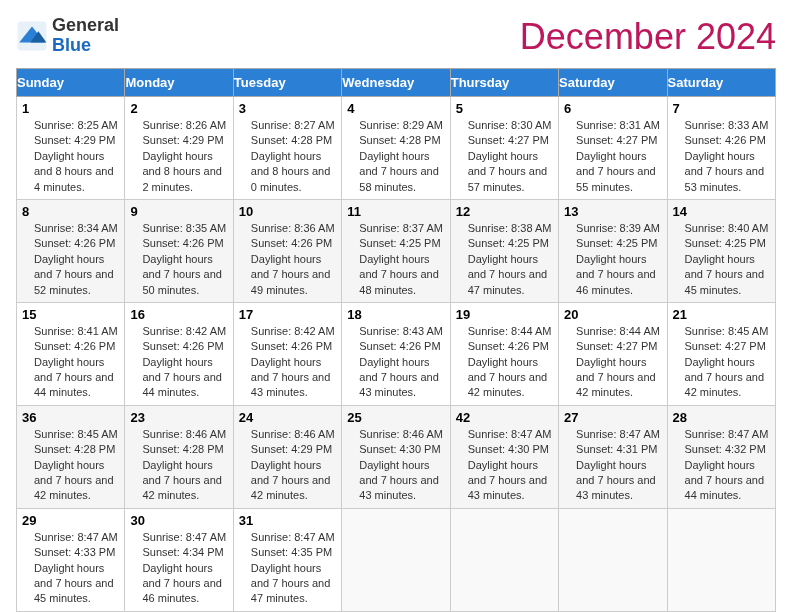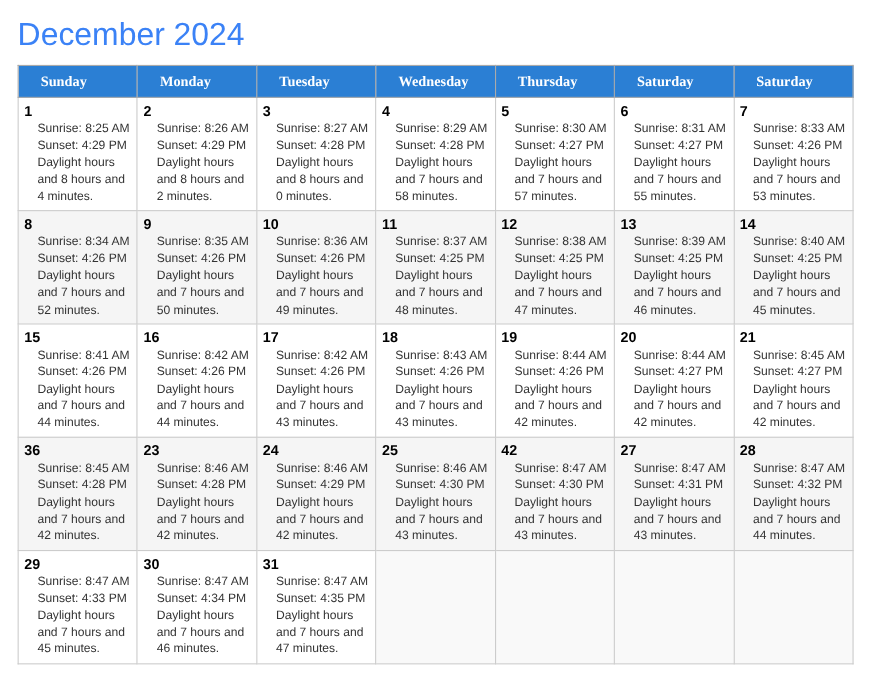--- a/index.html
+++ b/index.html
@@ -29,42 +29,41 @@
     .logo-text .blue { color: #1a6bbf; }
     .logo-icon {
       width: 32px;
       height: 32px;
       margin-right: 4px;
     }
     .title-area {
       text-align: right;
     }
     .month-title {
-      font-size: 29px;
+      font-size: 36px;
       font-weight: normal;
-      color: #3b82f6;
+      color: #be185d;
     }
     .location {
       font-size: 16px;
       color: #333;
     }
     .calendar {
       width: 100%;
       border-collapse: collapse;
       font-size: 11px;
     }
     .calendar th {
       background: #2b7fd4;
       color: #fff;
-      padding: 6px 20px;
+      padding: 6px 0;
       text-align: left;
       font-size: 13px;
       font-weight: bold;
       border: 1px solid #aaa;
-      font-family: Liberation Serif, serif;
     }
     .calendar td {
       border: 1px solid #ccc;
       padding: 4px 5px;
       vertical-align: top;
       width: calc(100% / 7);
       background: #fff;
       min-height: 80px;
     }
     .calendar tr:nth-child(even) td {
@@ -82,20 +81,31 @@
       margin-left: 12px;
     }
     .empty-cell {
       background: #f9f9f9 !important;
     }
   </style>
 </head>
 <body>
 
 <div class="header">
+  <div class="logo">
+    <svg class="logo-icon" viewBox="0 0 40 40">
+      <rect x="2" y="2" width="36" height="36" rx="4" fill="#e8f0f8"></rect>
+      <polygon points="20,8 36,28 4,28" fill="#2b7fd4"></polygon>
+      <polygon points="28,14 38,28 18,28" fill="#1a5fa0"></polygon>
+    </svg>
+    <div class="logo-text">
+      <div class="general">General</div>
+      <div class="blue">Blue</div>
+    </div>
+  </div>
   <div class="title-area">
     <div class="month-title">December 2024</div>
   </div>
 </div>
 
 <table class="calendar">
   <thead>
     <tr>
     <th>Sunday</th>
         <th>Monday</th>

